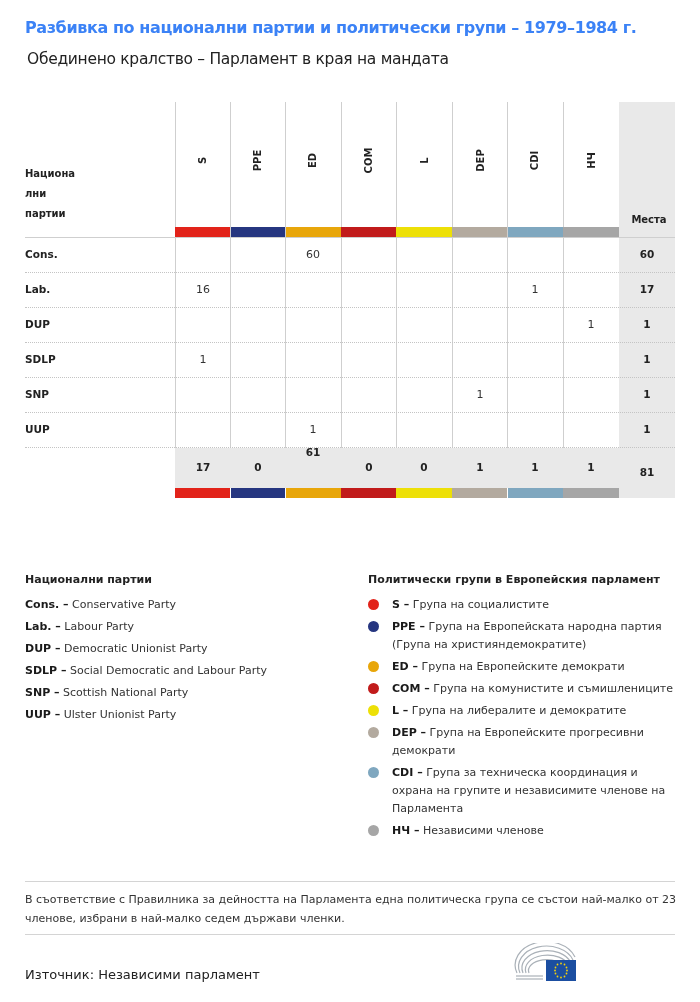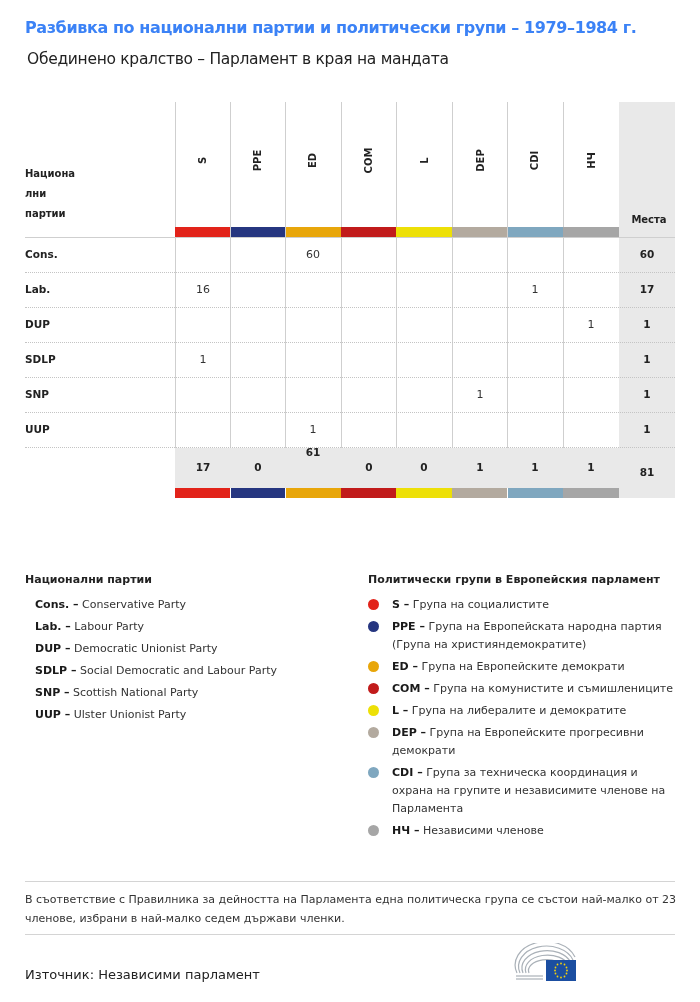--- a/index.html
+++ b/index.html
@@ -22,21 +22,21 @@
     .header-line { position: absolute; left: 25px; top: 237px; width: 650px; height: 1px; background: #cfcfcf; }
     .row-line { position: absolute; left: 25px; width: 650px; height: 0; border-top: 1px dotted #c4c4c4; }
 
     .rowlabel { position: absolute; left: 25px; font-size: 10.5px; font-weight: bold; color: #222; }
     .cell { position: absolute; width: 56px; text-align: center; font-size: 11px; color: #333; }
     .seat-cell { position: absolute; left: 619px; width: 56px; text-align: center; font-size: 10.5px; font-weight: bold; color: #222; }
     .total-cell { position: absolute; width: 56px; text-align: center; font-size: 10.5px; font-weight: bold; color: #222; }
 
     
     .legend-h { position: absolute; font-size: 11px; font-weight: bold; color: #222; }
-    .np-item { position: absolute; left: 35px; font-size: 11px; color: #333; }
+    .np-item { position: absolute; left: 25px; font-size: 11px; color: #333; }
     .np-item b { color: #1a1a1a; }
     .pg-item { position: absolute; left: 392px; width: 290px; font-size: 11px; line-height: 18px; color: #333; }
     .pg-item b { color: #1a1a1a; }
     .dot { position: absolute; left: 368px; width: 11px; height: 11px; border-radius: 50%; }
 
     .hr { position: absolute; left: 25px; width: 650px; height: 1px; background: #d4d4d4; }
     .note { position: absolute; left: 25px; top: 890px; width: 655px; font-size: 11px; line-height: 19px; color: #333; }
     .source { position: absolute; left: 25px; top: 967px; font-size: 13px; color: #222; }
     .source b { font-weight: normal; }
 

